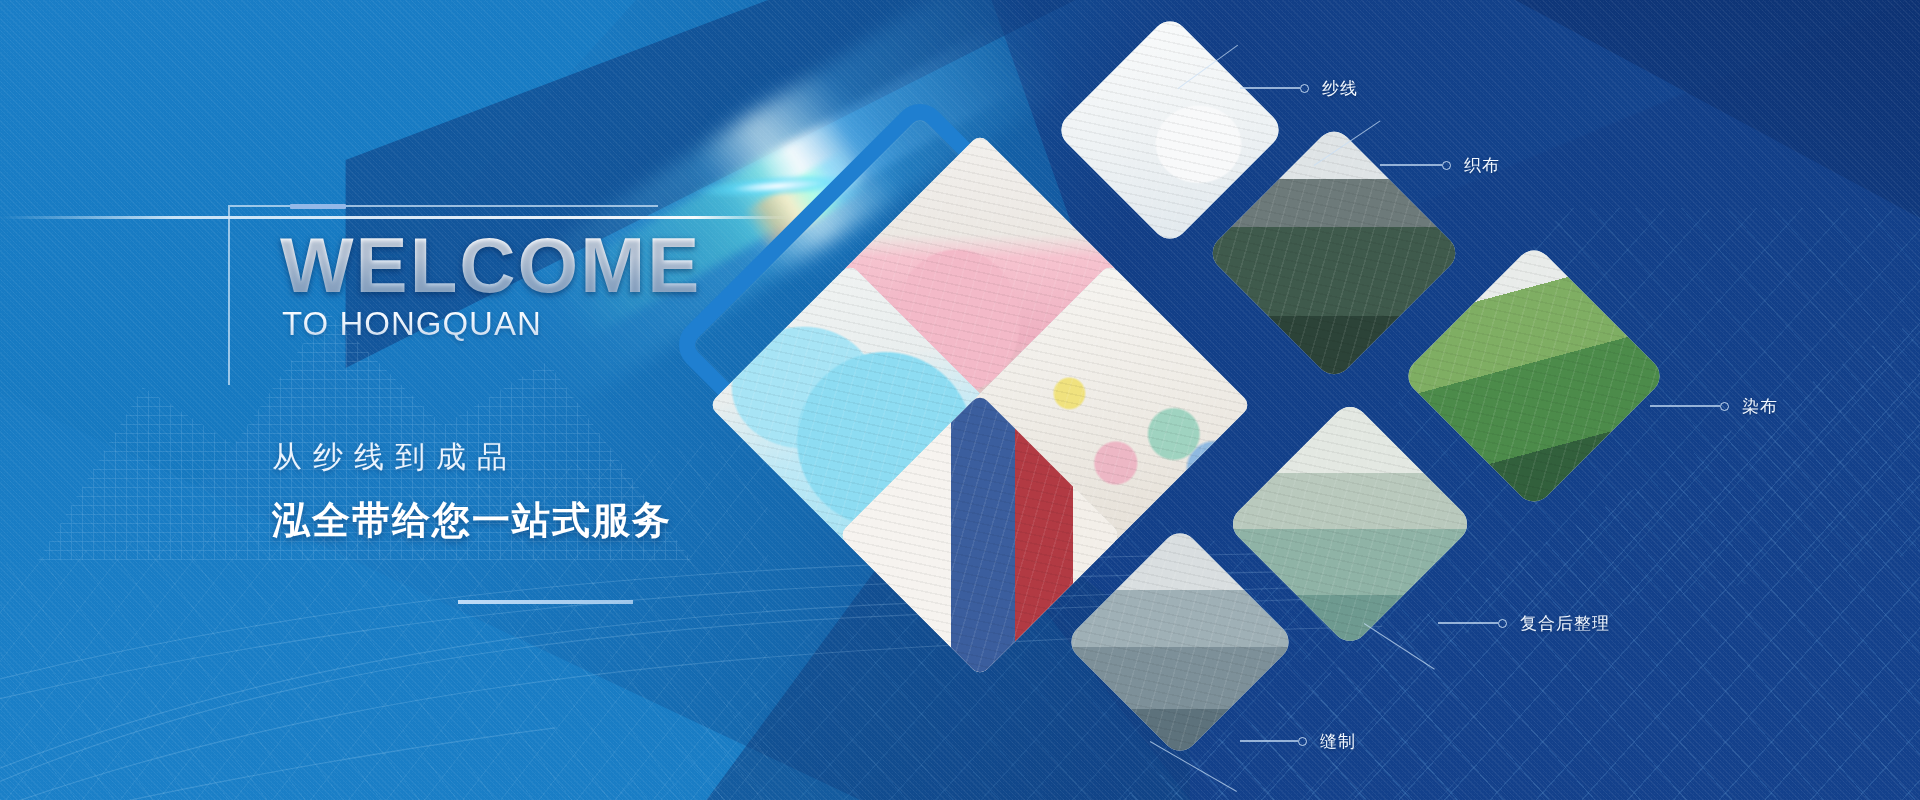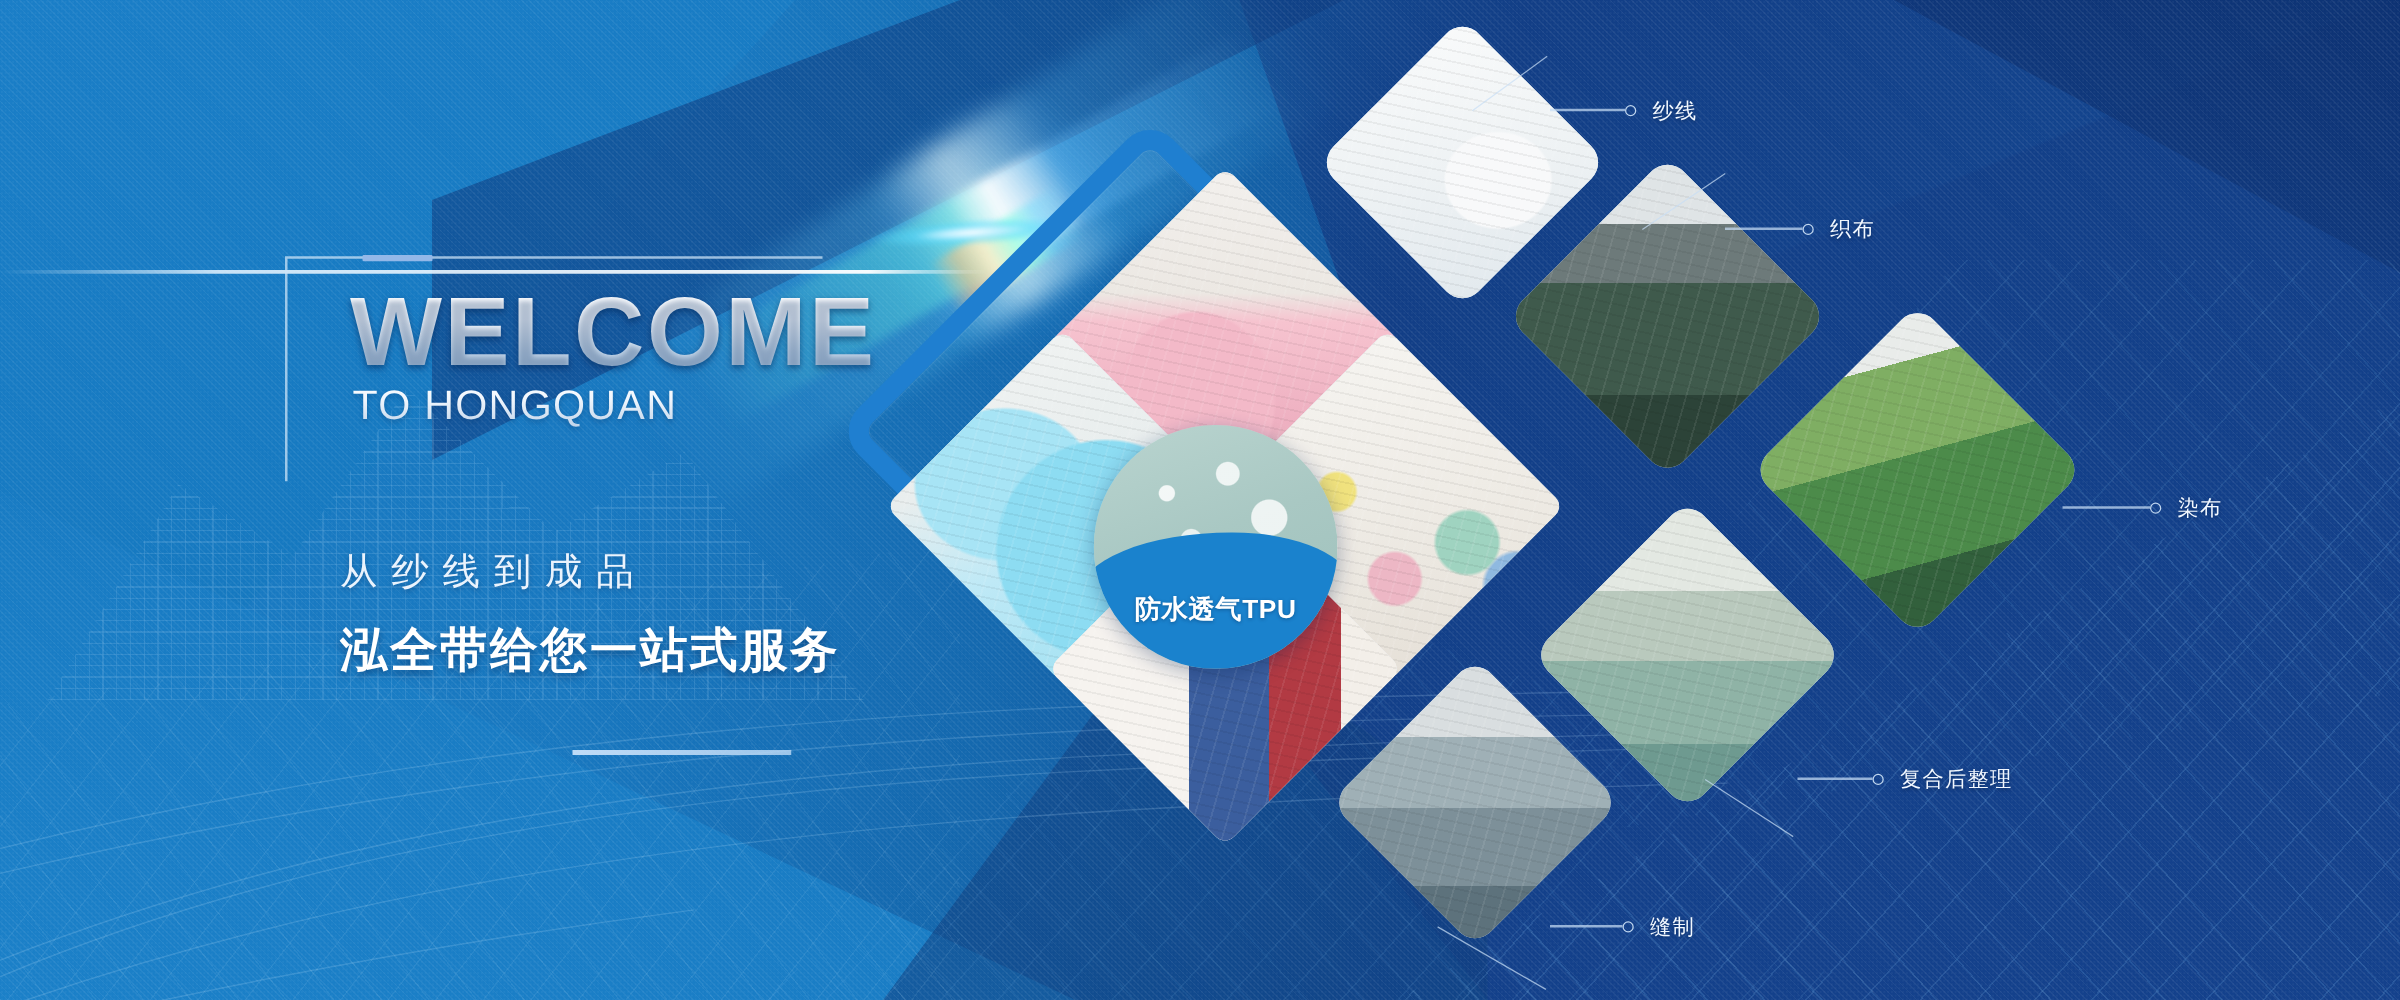--- a/index.html
+++ b/index.html
@@ -168,21 +168,21 @@
   .cal .diag{position:absolute;height:1.4px;background:rgba(200,222,245,.72);transform-origin:left center;}
   .cal .dot{width:9px;height:9px;border-radius:50%;border:1.4px solid rgba(210,230,250,.9);
     background:transparent;flex:0 0 auto;}
   .cal .lbl{margin-left:13px;color:#f2f8ff;font-size:17px;font-weight:500;white-space:nowrap;
     text-shadow:0 1px 3px rgba(3,28,70,.55);letter-spacing:1px;}
 
   .cal-yarn {left:1240px;top:75px;justify-content:center;}
   .cal-yarn .leg{width:60px;}
   .cal-yarn .diag{left:-62px;top:13px;width:74px;transform:rotate(-36deg);}
 
-  .cal-weave{left:1380px;top:170px;text-align:center;}
+  .cal-weave{left:1380px;top:152px;text-align:center;}
   .cal-weave .leg{width:62px;}
   .cal-weave .diag{left:-66px;top:13px;width:80px;transform:rotate(-34deg);}
 
   .cal-dye  {left:1650px;top:393px;}
   .cal-dye .leg{width:70px;}
 
   .cal-lam  {left:1438px;top:610px;}
   .cal-lam .leg{width:60px;}
   .cal-lam .diag{left:-74px;top:13px;width:84px;transform:rotate(33deg);}
 
@@ -296,25 +296,20 @@
   <div class="dia r18 p-dye">
       <div class="inner ph-photo ph-dye"></div>
     </div>
   <div class="dia r18 p-lam">
       <div class="inner ph-photo ph-lam"></div>
     </div>
   <div class="dia r18 p-sew">
       <div class="inner ph-photo ph-sew"></div>
     </div>
 
-  <div class="badge">
-    <div class="photo"></div>
-    <div class="wave"></div>
-    <div class="btxt">防水透气TPU</div>
-  </div>
 
   <div class="cal cal-yarn">
     <span class="diag"></span>
     <span class="leg"></span>
     <span class="dot"></span>
     <span class="lbl">纱线</span>
   </div>
 
   <div class="cal cal-weave">
     <span class="diag"></span>

